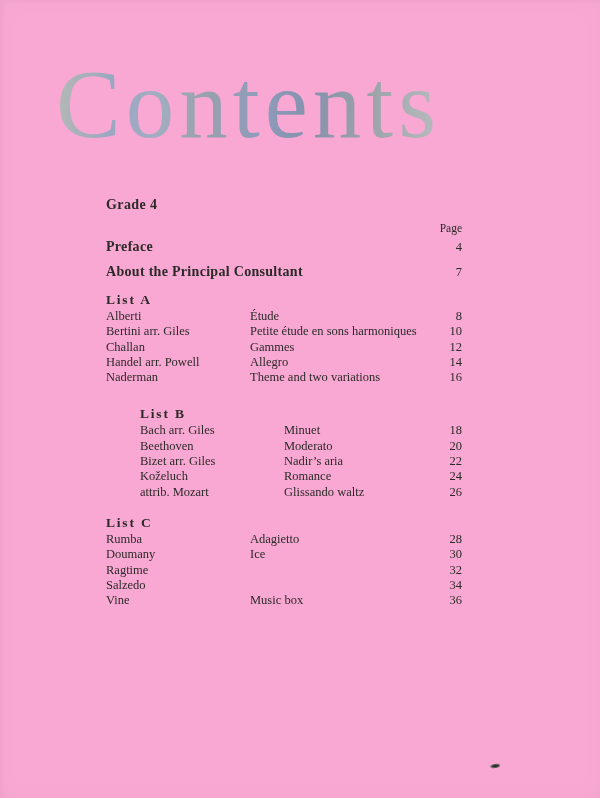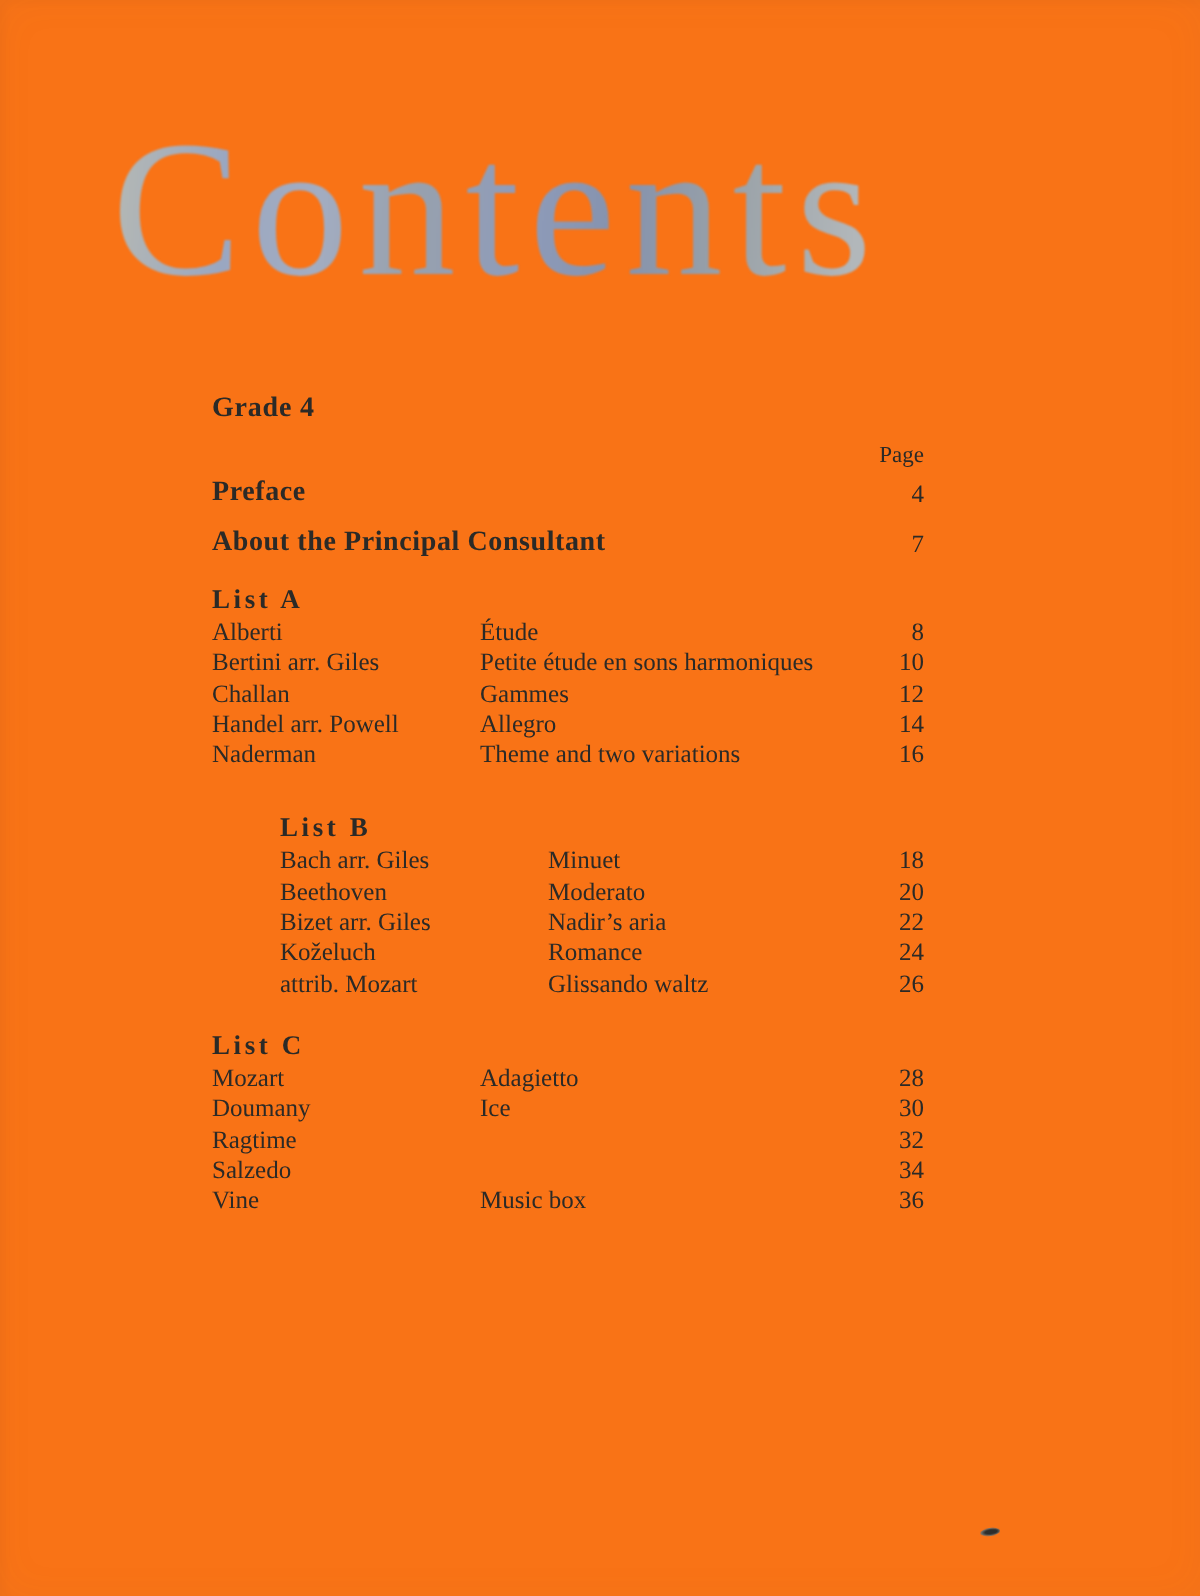--- a/index.html
+++ b/index.html
@@ -1,20 +1,20 @@
 <!DOCTYPE html>
 <html><head>
 <meta charset="utf-8">
 <style>
   html, body { margin: 0; padding: 0; background: #fdfdfb; }
   .page {
     position: relative;
     width: 600px;
     height: 798px;
-    background: #f97316;
+    background: #f9a8d4;
     overflow: hidden;
     box-shadow: inset 0 0 20px rgba(110,110,105,0.05), inset 3px 2px 4px rgba(0,0,0,0.025);
     font-family: "Liberation Serif", serif;
     color: #2b2a27;
   }
   .title {
     position: absolute;
     left: 56px;
     top: 56px;
     margin: 0;
@@ -69,20 +69,21 @@
     font-weight: bold;
     font-size: 13.5px;
     letter-spacing: 1.8px;
     line-height: 16px;
     margin-bottom: 1px;
   }
   .toc-row {
     display: flex;
     align-items: baseline;
     line-height: 15.3px;
+    gap: 10px;
   }
   .composer { width: 134px; flex: none; }
   .piece { flex: 1 1 auto; }
   .page-num {
     flex: none;
     margin-left: auto;
     text-align: right;
     font-size: 12.5px;
     font-weight: normal;
   }
@@ -186,21 +187,21 @@
     <span class="piece">Glissando waltz</span>
     <span class="page-num">26</span>
   </div>
 </div>
   </div>
 
   <div class="section">
     <div class="section-heading">List C</div>
     <div class="rows">
   <div class="toc-row">
-    <span class="composer">Mozart</span>
+    <span class="composer">Rumba</span>
     <span class="piece">Adagietto</span>
     <span class="page-num">28</span>
   </div>
 
   <div class="toc-row">
     <span class="composer">Doumany</span>
     <span class="piece">Ice</span>
     <span class="page-num">30</span>
   </div>
 

